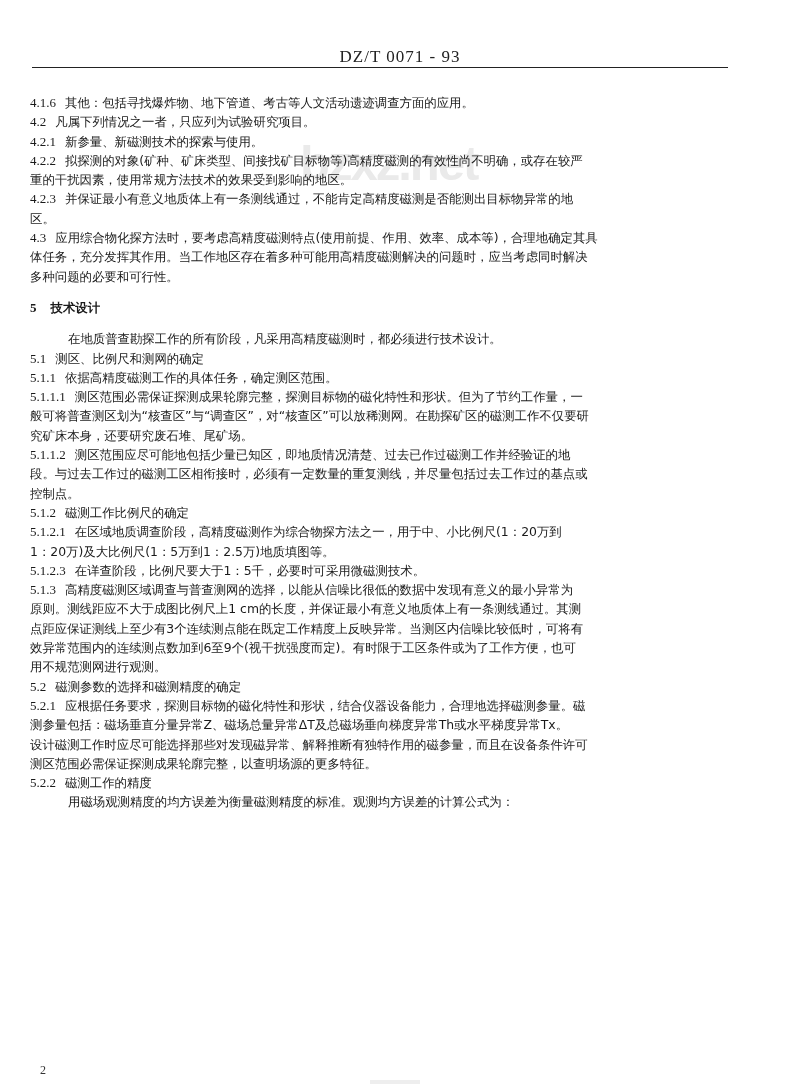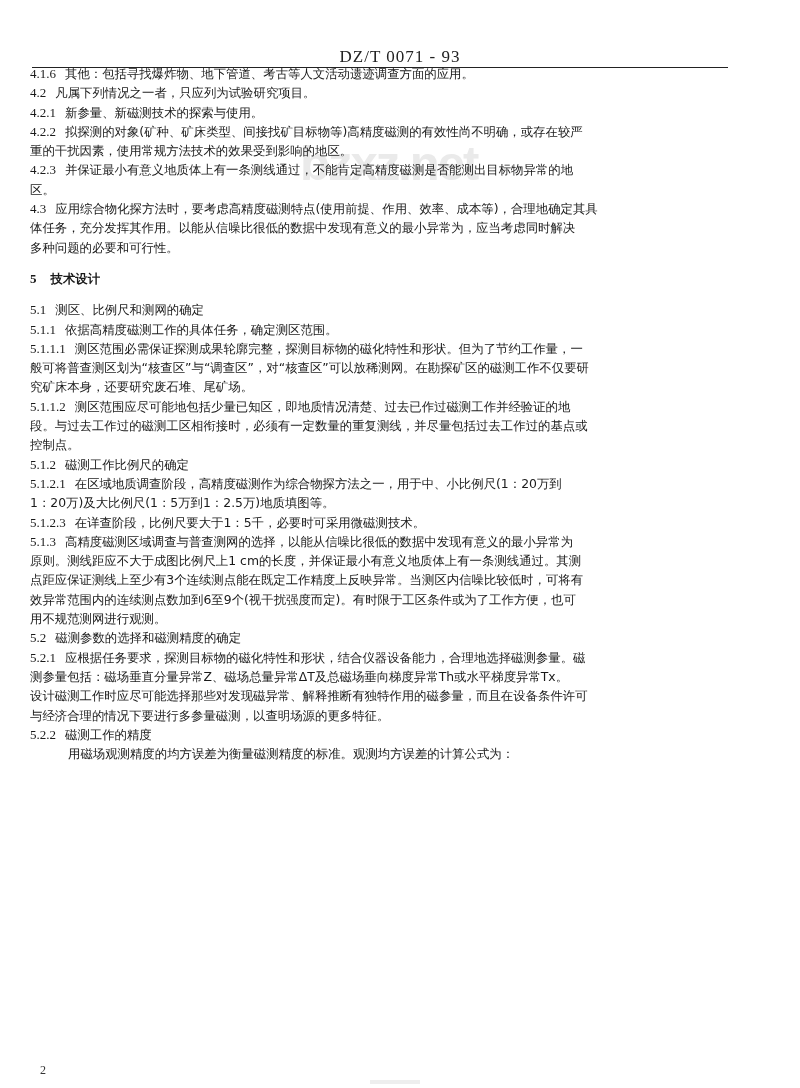--- a/index.html
+++ b/index.html
@@ -47,21 +47,21 @@
       font-family: "Liberation Sans", sans-serif;
       font-weight: bold;
       font-size: 49px;
       color: #eaeaea;
       letter-spacing: -2px;
       z-index: 0;
       user-select: none;
     }
     .content {
       position: absolute;
-      top: 64px;
+      top: 93px;
       left: 30px;
       width: 432px;
       font-size: 12.6px;
       line-height: 19.4px;
       z-index: 1;
       transform-origin: 0 0;
       transform: scale(1.6, 1);
     }
     .line {
       white-space: nowrap;
@@ -122,28 +122,29 @@
     <div>
       <div class="line"><span class="num">4.2.2</span><span>拟探测的对象(矿种、矿床类型、间接找矿目标物等)高精度磁测的有效性尚不明确，或存在较严</span></div>
       <div class="line">重的干扰因素，使用常规方法技术的效果受到影响的地区。</div>
     </div>
     <div>
       <div class="line"><span class="num">4.2.3</span><span>并保证最小有意义地质体上有一条测线通过，不能肯定高精度磁测是否能测出目标物异常的地</span></div>
       <div class="line">区。</div>
     </div>
     <div>
       <div class="line"><span class="num">4.3</span><span>应用综合物化探方法时，要考虑高精度磁测特点(使用前提、作用、效率、成本等)，合理地确定其具</span></div>
-      <div class="line">体任务，充分发挥其作用。以能从信噪比很低的数据中发现有意义的最小异常为，应当考虑同时解决</div>
+      <div class="line">体任务，充分发挥其作用。当工作地区存在着多种可能用高精度磁测解决的问题时，应当考虑同时解决</div>
       <div class="line">多种问题的必要和可行性。</div>
     </div>
 
     <div class="line section-head" style="margin-top:12px;margin-bottom:12px;">
       <span class="num" style="margin-right:14px;">5</span><span>技术设计</span>
     </div>
 
+    <div class="line indent" style="padding-left:38px;">在地质普查勘探工作的所有阶段，凡采用高精度磁测时，都必须进行技术设计。</div>
 
     <div class="line">
       <span class="num">5.1</span><span>测区、比例尺和测网的确定</span>
     </div>
     <div class="line">
       <span class="num">5.1.1</span><span>依据高精度磁测工作的具体任务，确定测区范围。</span>
     </div>
     <div>
       <div class="line"><span class="num">5.1.1.1</span><span>测区范围必需保证探测成果轮廓完整，探测目标物的磁化特性和形状。但为了节约工作量，一</span></div>
       <div class="line">般可将普查测区划为“核查区”与“调查区”，对“核查区”可以放稀测网。在勘探矿区的磁测工作不仅要研</div>
@@ -173,21 +174,21 @@
     </div>
 
 
     <div class="line">
       <span class="num">5.2</span><span>磁测参数的选择和磁测精度的确定</span>
     </div>
     <div>
       <div class="line"><span class="num">5.2.1</span><span>应根据任务要求，探测目标物的磁化特性和形状，结合仪器设备能力，合理地选择磁测参量。磁</span></div>
       <div class="line">测参量包括：磁场垂直分量异常Z、磁场总量异常ΔT及总磁场垂向梯度异常Th或水平梯度异常Tx。</div>
       <div class="line">设计磁测工作时应尽可能选择那些对发现磁异常、解释推断有独特作用的磁参量，而且在设备条件许可</div>
-      <div class="line">与经济合理的情况下要进行多参量磁测，以查明场源的更多特征。</div>
+      <div class="line">测区范围必需保证探测成果轮廓完整，以查明场源的更多特征。</div>
     </div>
     <div class="line">
       <span class="num">5.2.2</span><span>磁测工作的精度</span>
     </div>
     <div class="line indent" style="padding-left:38px;">用磁场观测精度的均方误差为衡量磁测精度的标准。观测均方误差的计算公式为：</div>
 
   </div>
 
   <div class="page-number">2</div>
   <div class="footer-smudge"></div>

